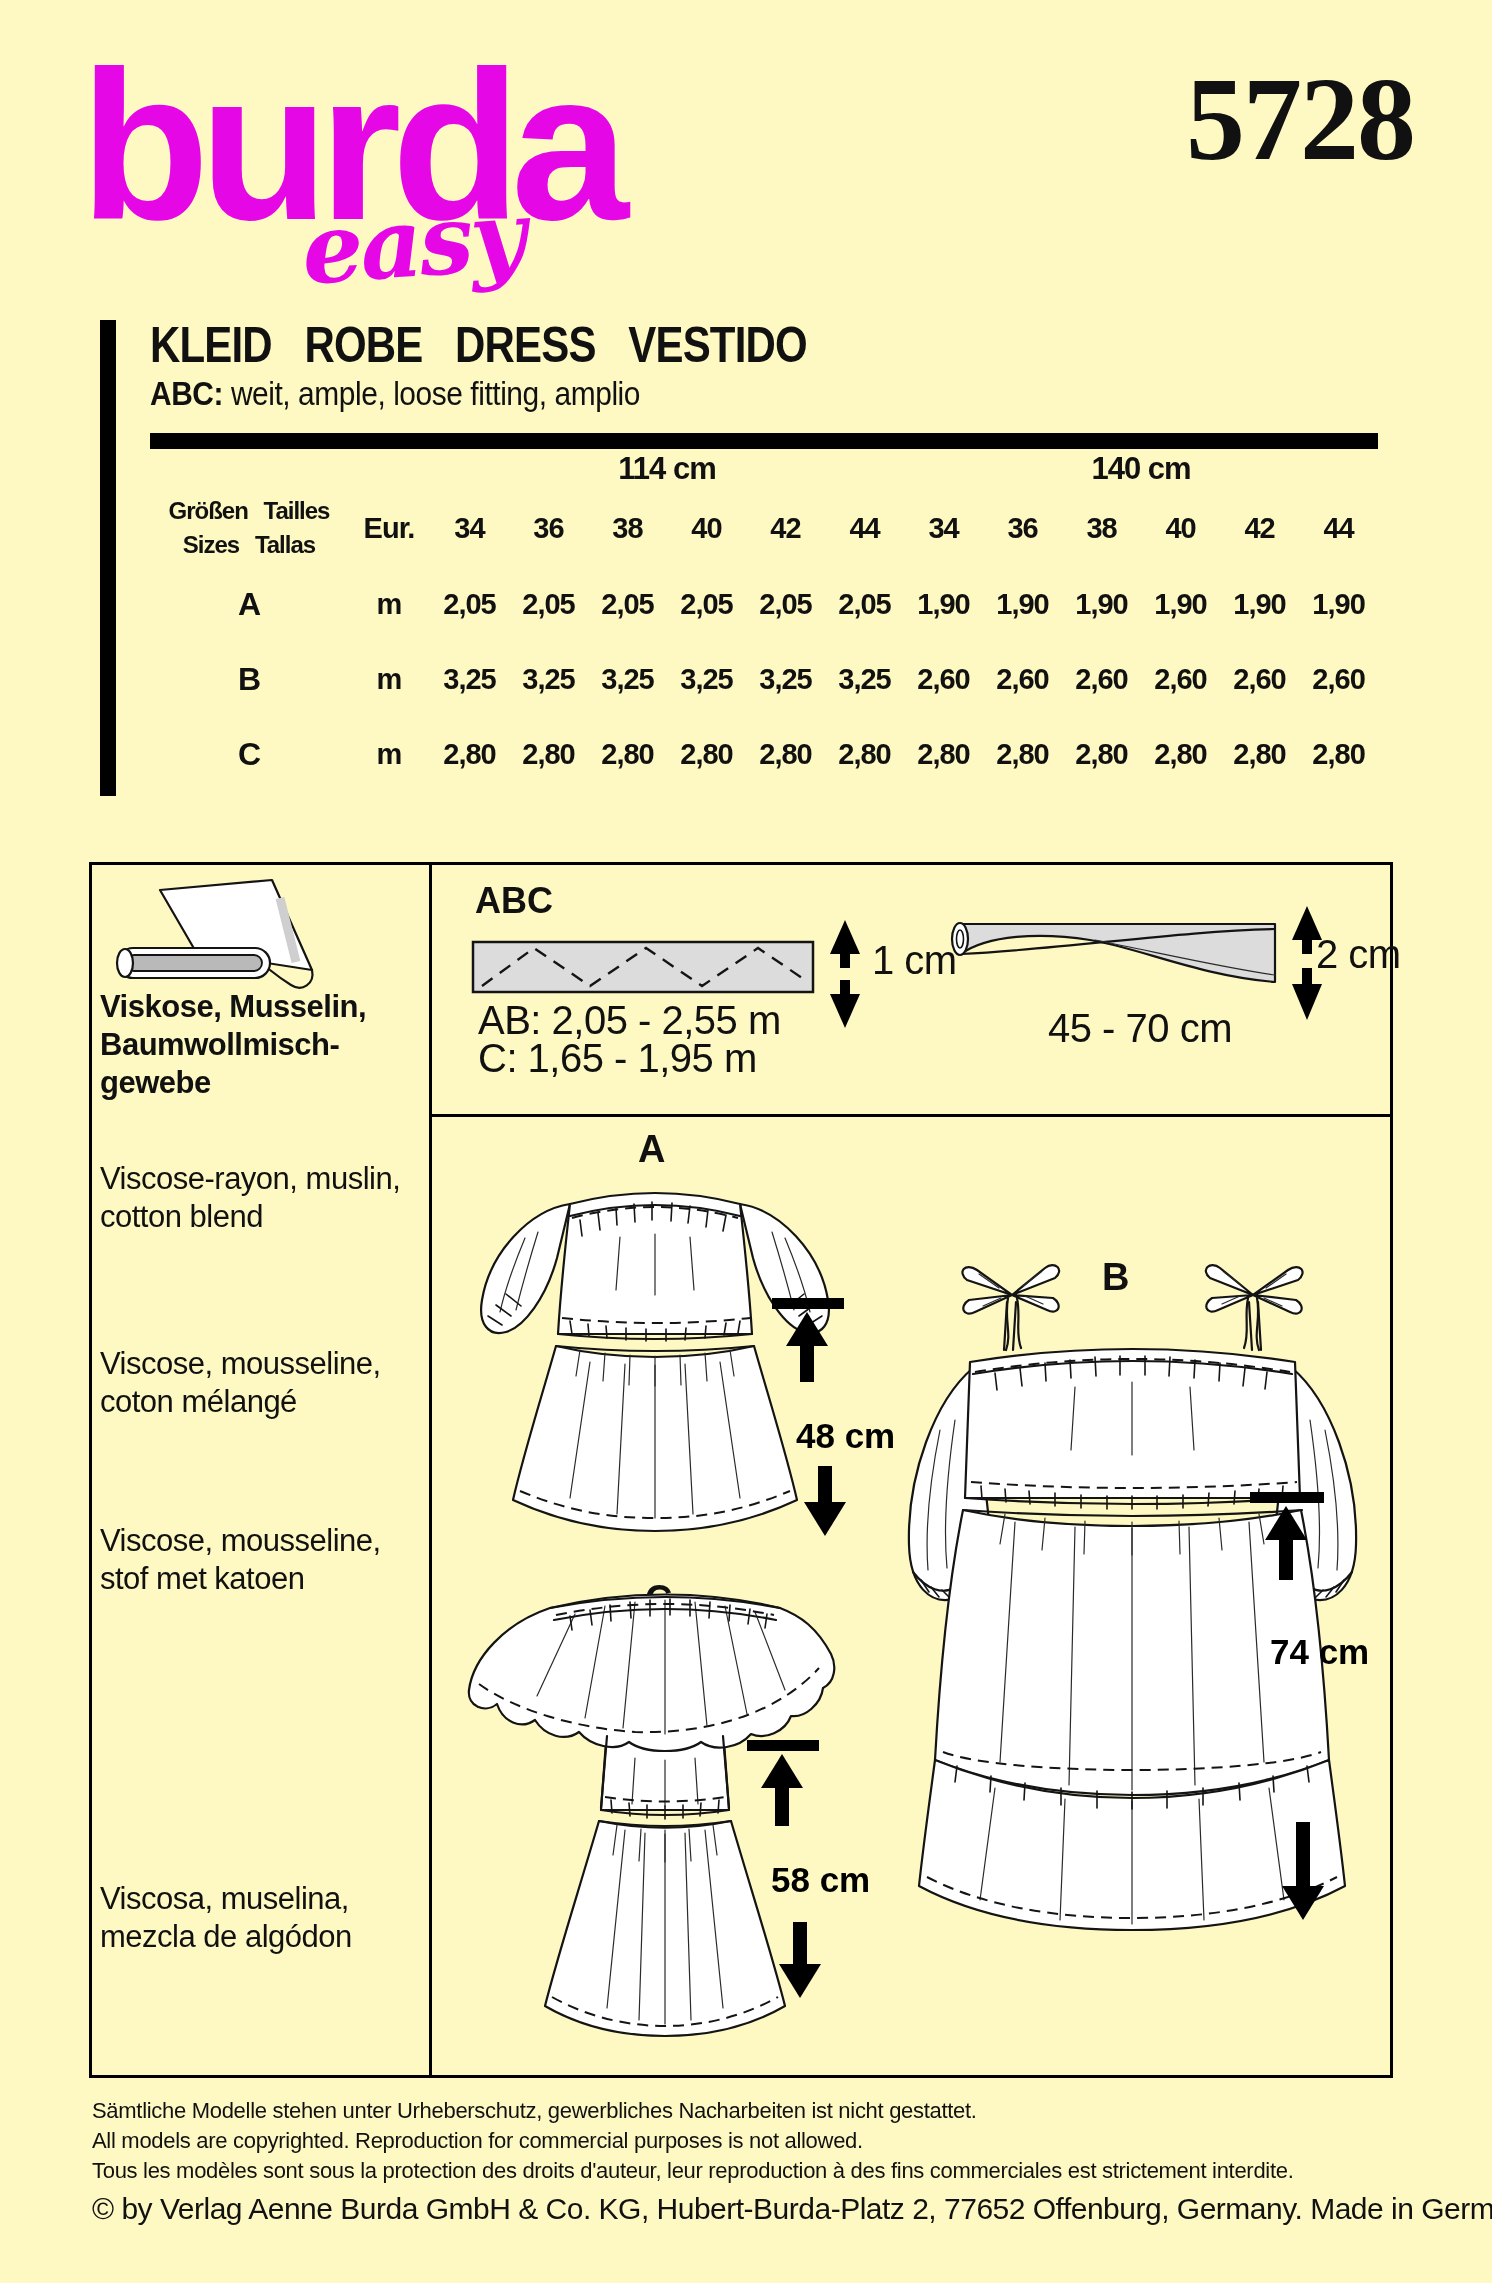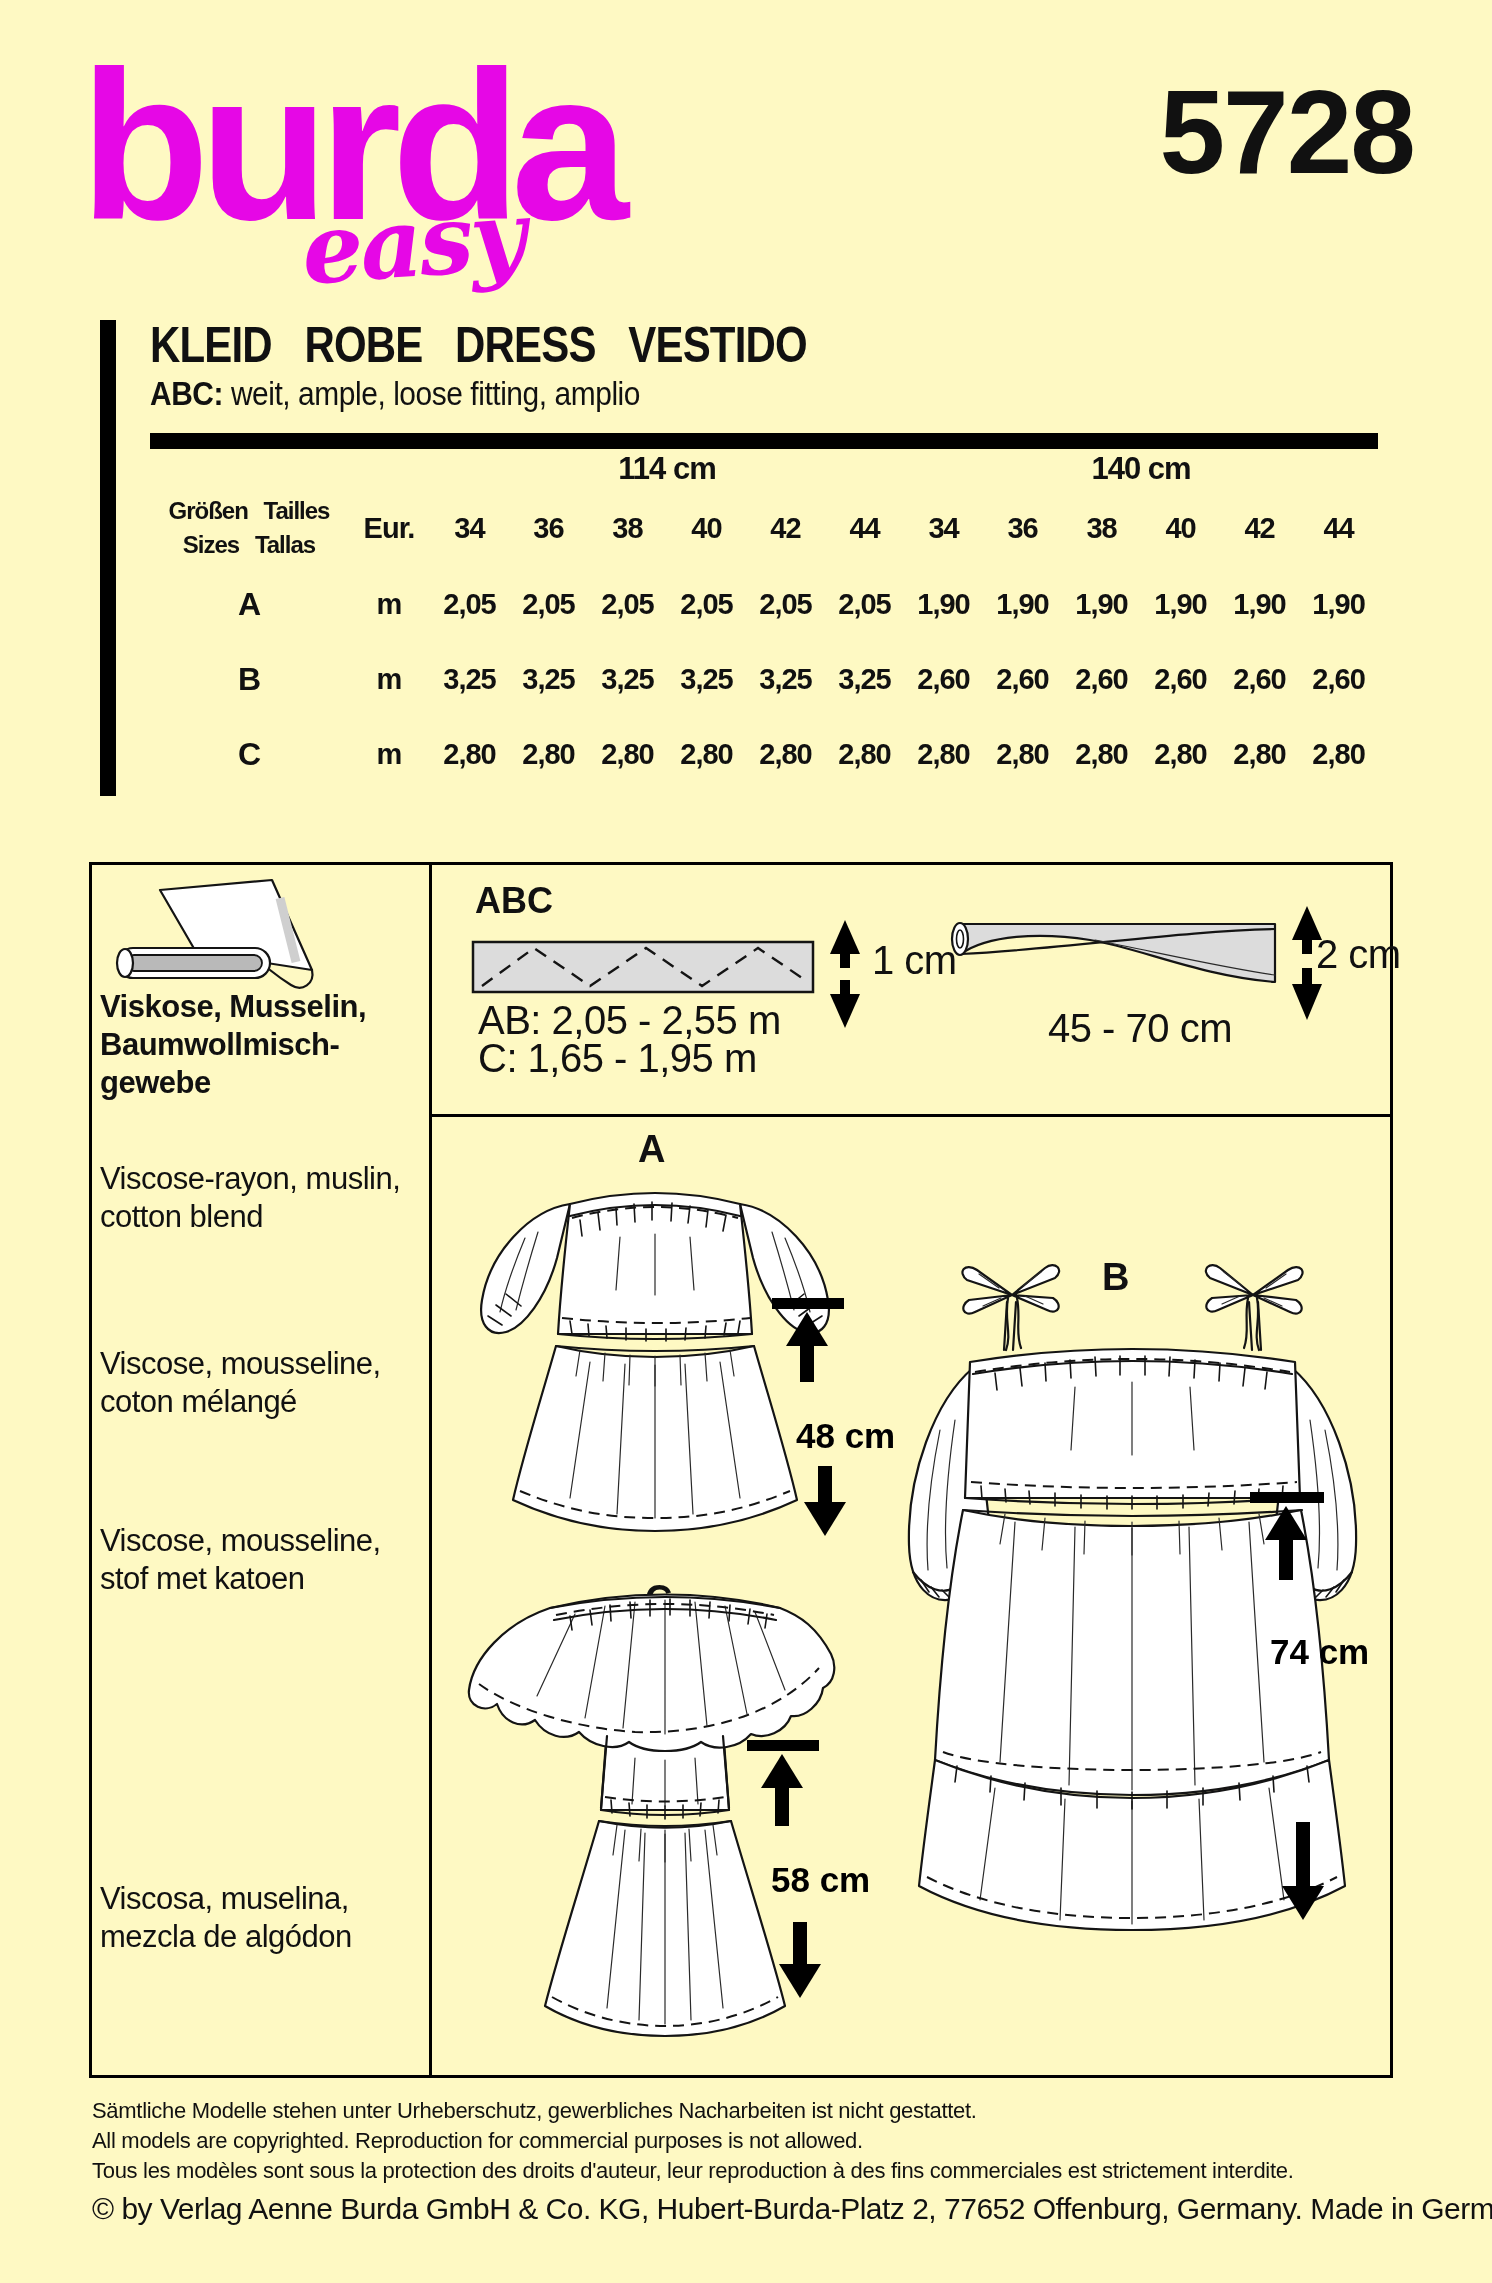--- a/index.html
+++ b/index.html
@@ -5,21 +5,21 @@
   :root{ --brand:#e607e6; --fill:#dcdcdc; }
   *{margin:0;padding:0;box-sizing:border-box;}
   body{background:#888;font-family:"Liberation Sans",sans-serif;color:#111;}
   .page{position:relative;width:1492px;height:2283px;background:#fef9c3;margin:0 auto;overflow:hidden;}
   .abs{position:absolute;}
 
   
   .brand{left:80px;top:40px;font-size:212px;font-weight:bold;color:var(--brand);letter-spacing:-10px;line-height:1;}
   .brand-script{left:302px;top:186px;font-size:96px;font-weight:bold;font-style:italic;
     font-family:"DejaVu Serif",serif;color:var(--brand);transform:rotate(-4deg);letter-spacing:-3px;}
-  .patno{top:64px;right:78px;font-size:118px;font-weight:bold;letter-spacing:-2px;}
+  .patno{top:52px;right:78px;font-size:118px;font-weight:bold;letter-spacing:-2px;font-family:Liberation Serif, serif;}
 
   
   .vbar{left:100px;top:320px;width:16px;height:476px;background:#000;}
   .title{left:150px;top:316px;font-size:50px;font-weight:bold;letter-spacing:-1px;word-spacing:26px;
     transform:scaleX(.84);transform-origin:left top;white-space:nowrap;}
   .subtitle{left:150px;top:374px;font-size:34px;letter-spacing:-.5px;transform:scaleX(.88);transform-origin:left top;white-space:nowrap;}
   .subtitle b{font-weight:bold;}
 
   
   .tablewrap{left:150px;top:433px;width:1228px;}

